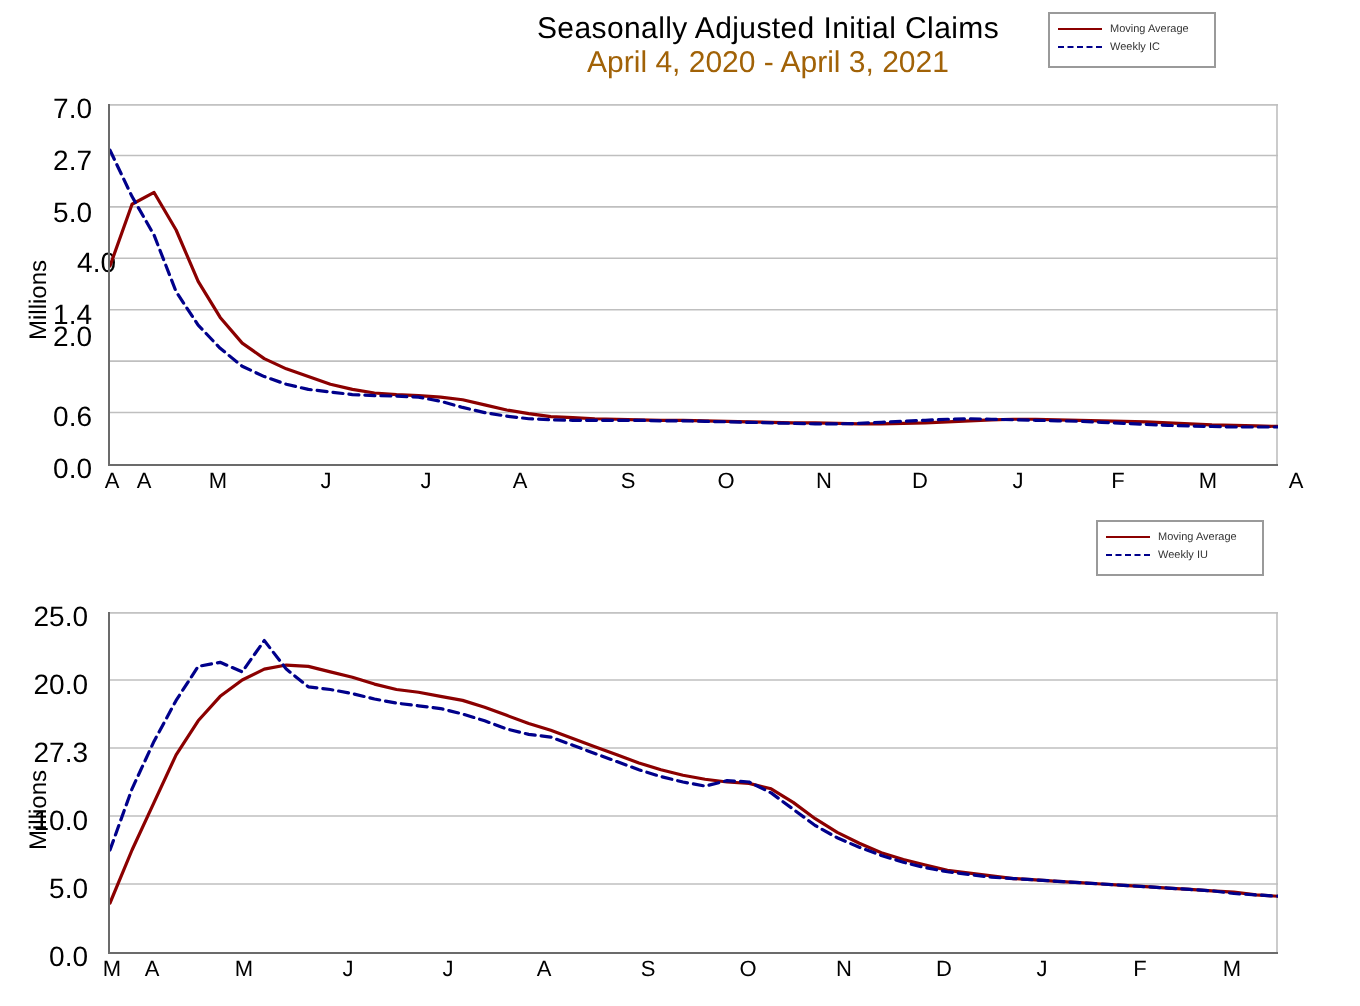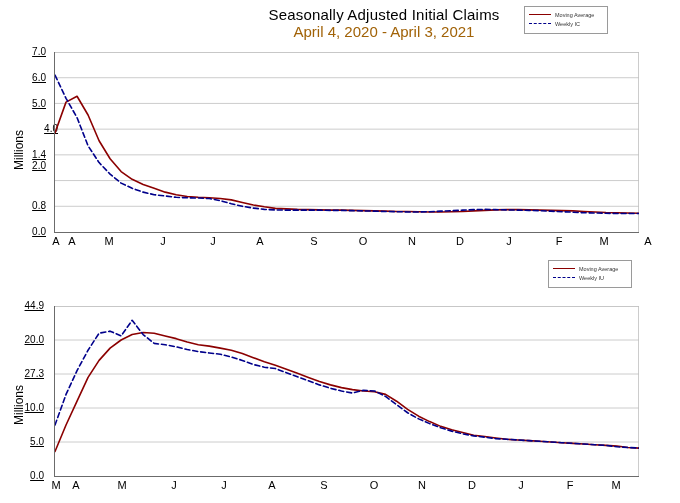--- a/index.html
+++ b/index.html
@@ -76,24 +76,23 @@
 
   .ylabel {
     position: absolute;
     font-size: 12px;
     transform: rotate(-90deg);
     transform-origin: left top;
     white-space: nowrap;
   }
   .ytick {
     position: absolute;
-    font-size: 10px;
+    font-size: 14px;
     text-align: right;
     width: 34px;
-    text-decoration: underline;
   }
   .xtick {
     position: absolute;
     font-size: 11px;
     text-align: center;
     width: 16px;
   }
 </style>
 </head>
 <body>
@@ -112,26 +111,26 @@
     </div>
     <div class="legend-row">
       <span class="legend-swatch sw-dashed"></span>
       <span>Weekly IC</span>
     </div>
   </div>
 
   <div class="ylabel" style="left:12px; top:170px;">Millions</div>
 
   <div class="ytick" style="left:12px; top:46px;">7.0</div>
-  <div class="ytick" style="left:12px; top:72px;">6.0</div>
+  <div class="ytick" style="left:12px; top:72px;">2.7</div>
   <div class="ytick" style="left:12px; top:98px;">5.0</div>
   <div class="ytick" style="left:24px; top:123px;">4.0</div>
   <div class="ytick" style="left:12px; top:149px;">1.4</div>
   <div class="ytick" style="left:12px; top:160px;">2.0</div>
-  <div class="ytick" style="left:12px; top:200px;">0.8</div>
+  <div class="ytick" style="left:12px; top:200px;">0.6</div>
   <div class="ytick" style="left:12px; top:226px;">0.0</div>
 
   <div class="plot" id="plot-top" style="left:54px; top:52px; width:584px; height:180px;">
     <svg id="svg-top" width="584" height="180" viewBox="0 0 584 180" preserveAspectRatio="none">
         <line x1="0" x2="584" y1="180" y2="180" stroke="#bfbfbf" stroke-width="0"></line>
         <line x1="0" x2="584" y1="154.28571428571428" y2="154.28571428571428" stroke="#bfbfbf" stroke-width="0.8"></line>
         <line x1="0" x2="584" y1="128.57142857142858" y2="128.57142857142858" stroke="#bfbfbf" stroke-width="0.8"></line>
         <line x1="0" x2="584" y1="102.85714285714286" y2="102.85714285714286" stroke="#bfbfbf" stroke-width="0.8"></line>
         <line x1="0" x2="584" y1="77.14285714285715" y2="77.14285714285715" stroke="#bfbfbf" stroke-width="0.8"></line>
         <line x1="0" x2="584" y1="51.428571428571416" y2="51.428571428571416" stroke="#bfbfbf" stroke-width="0.8"></line>
@@ -169,21 +168,21 @@
       <span>Moving Average</span>
     </div>
     <div class="legend-row">
       <span class="legend-swatch sw-dashed"></span>
       <span>Weekly IU</span>
     </div>
   </div>
 
   <div class="ylabel" style="left:12px; top:175px;">Millions</div>
 
-  <div class="ytick" style="left:10px; top:50px;">44.9</div>
+  <div class="ytick" style="left:10px; top:50px;">25.0</div>
   <div class="ytick" style="left:10px; top:84px;">20.0</div>
   <div class="ytick" style="left:10px; top:118px;">27.3</div>
   <div class="ytick" style="left:10px; top:152px;">10.0</div>
   <div class="ytick" style="left:10px; top:186px;">5.0</div>
   <div class="ytick" style="left:10px; top:220px;">0.0</div>
 
   <div class="plot" id="plot-bottom" style="left:54px; top:56px; width:584px; height:170px;">
     <svg id="svg-bottom" width="584" height="170" viewBox="0 0 584 170" preserveAspectRatio="none">
         <line x1="0" x2="584" y1="170" y2="170" stroke="#bfbfbf" stroke-width="0"></line>
         <line x1="0" x2="584" y1="136" y2="136" stroke="#bfbfbf" stroke-width="0.8"></line>

